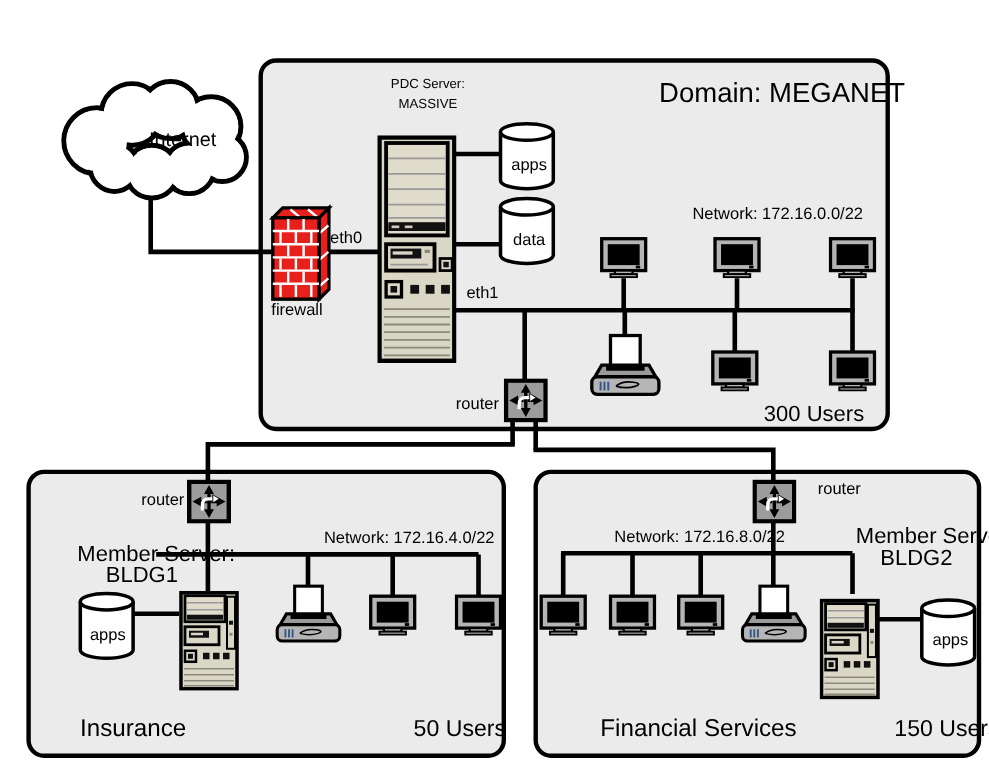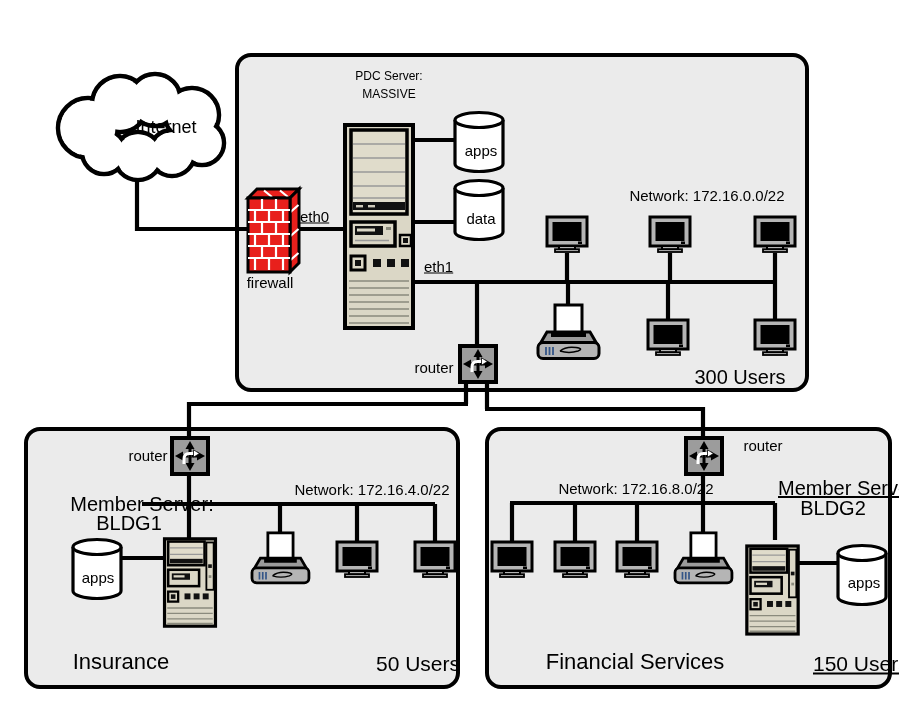--- a/index.html
+++ b/index.html
@@ -3,21 +3,21 @@
 <meta charset="utf-8">
 <style>
   html,body{margin:0;padding:0;background:#fff;}
   #stage{
     position:relative;width:899px;height:710px;overflow:hidden;background:#fff;
     font-family:"Liberation Sans", sans-serif;color:#000;
   }
   #art{position:absolute;left:0;top:0;}
   .lbl{position:absolute;white-space:nowrap;color:#000;line-height:1;z-index:5;}
   .c{transform:translate(-50%,-50%);}         
-  .l{transform:translate(0,-50%);text-decoration:underline;}            
+  .l{transform:translate(0,-50%);}            
   .fs15{font-size:15px;} .fs17{font-size:12px;} .fs18{font-size:18px;}
   .fs20{font-size:20px;} .fs21{font-size:21px;} .fs22{font-size:22px;} .fs25{font-size:25px;}
 </style>
 </head>
 <body>
 
 <div id="stage">
 
 <svg id="art" width="899" height="710" viewBox="0 0 899 710">
   <defs>
@@ -192,20 +192,21 @@
   <use href="#sym-cylinder" x="835" y="543" width="54" height="64"></use>
 </svg>
 
 <span class="lbl c fs18" style="left:166px;top:127px">Internet</span>
 <span class="lbl c fs15" style="left:270px;top:282px">firewall</span>
 <span class="lbl l fs15" style="left:300px;top:216px">eth0</span>
 <span class="lbl l fs15" style="left:424px;top:266px">eth1</span>
 
 <span class="lbl c fs17" style="left:389px;top:76px">PDC Server:</span>
 <span class="lbl c fs17" style="left:389px;top:94px">MASSIVE</span>
+<span class="lbl c fs25" style="left:711px;top:85px">Domain: MEGANET</span>
 <span class="lbl c fs15" style="left:707px;top:195px">Network: 172.16.0.0/22</span>
 <span class="lbl c fs20" style="left:740px;top:377px">300 Users</span>
 <span class="lbl c fs15" style="left:434px;top:367px">router</span>
 <span class="lbl c fs15" style="left:481px;top:150px">apps</span>
 <span class="lbl c fs15" style="left:481px;top:218px">data</span>
 
 <span class="lbl c fs15" style="left:148px;top:455px">router</span>
 <span class="lbl c fs20" style="left:142px;top:504px">Member Server:</span>
 <span class="lbl c fs20" style="left:129px;top:523px">BLDG1</span>
 <span class="lbl c fs15" style="left:372px;top:489px">Network: 172.16.4.0/22</span>

